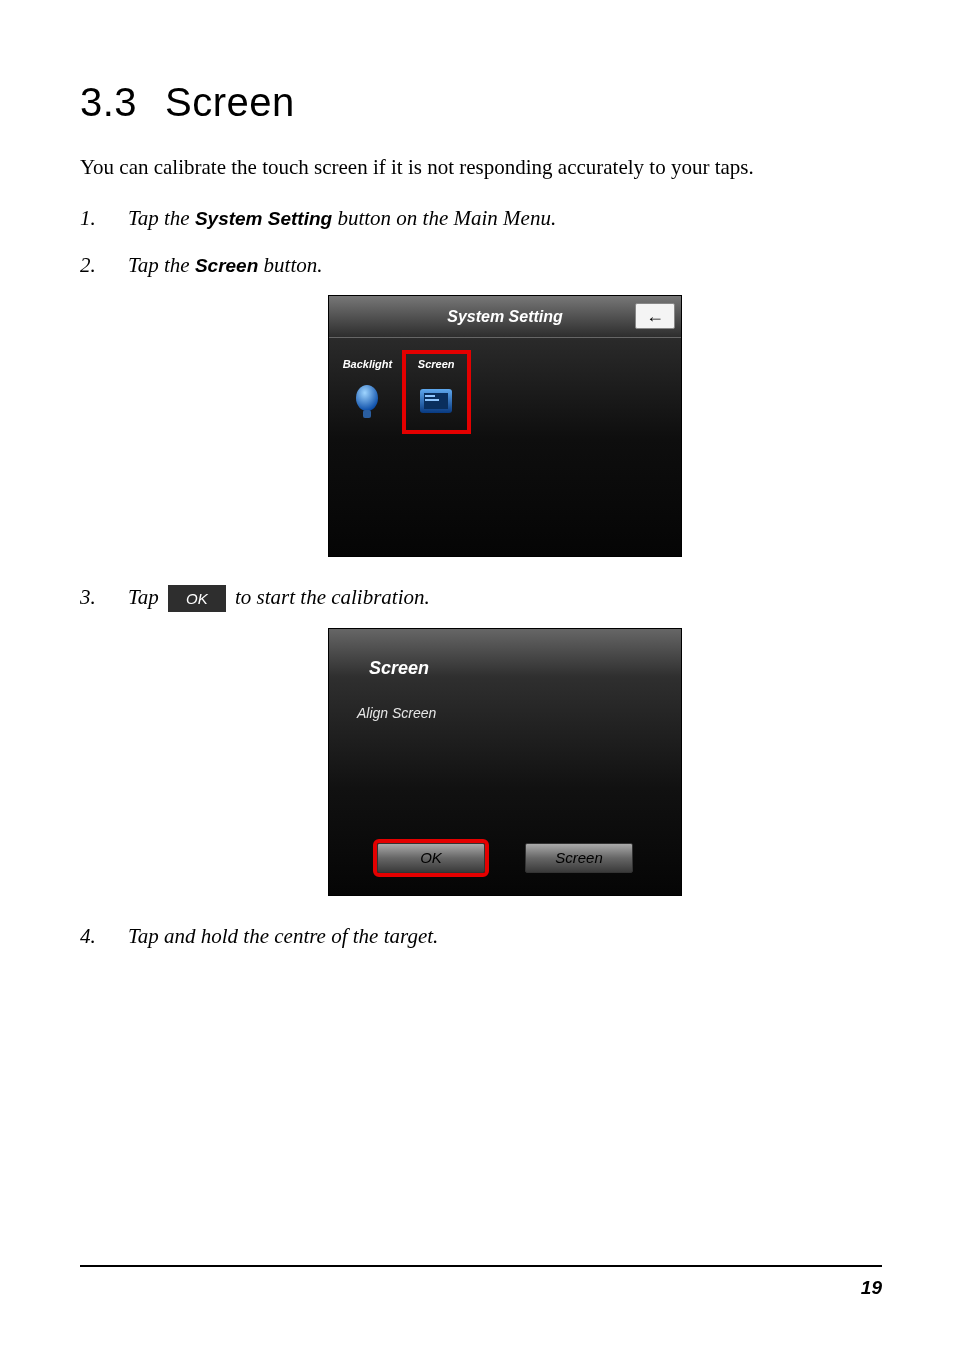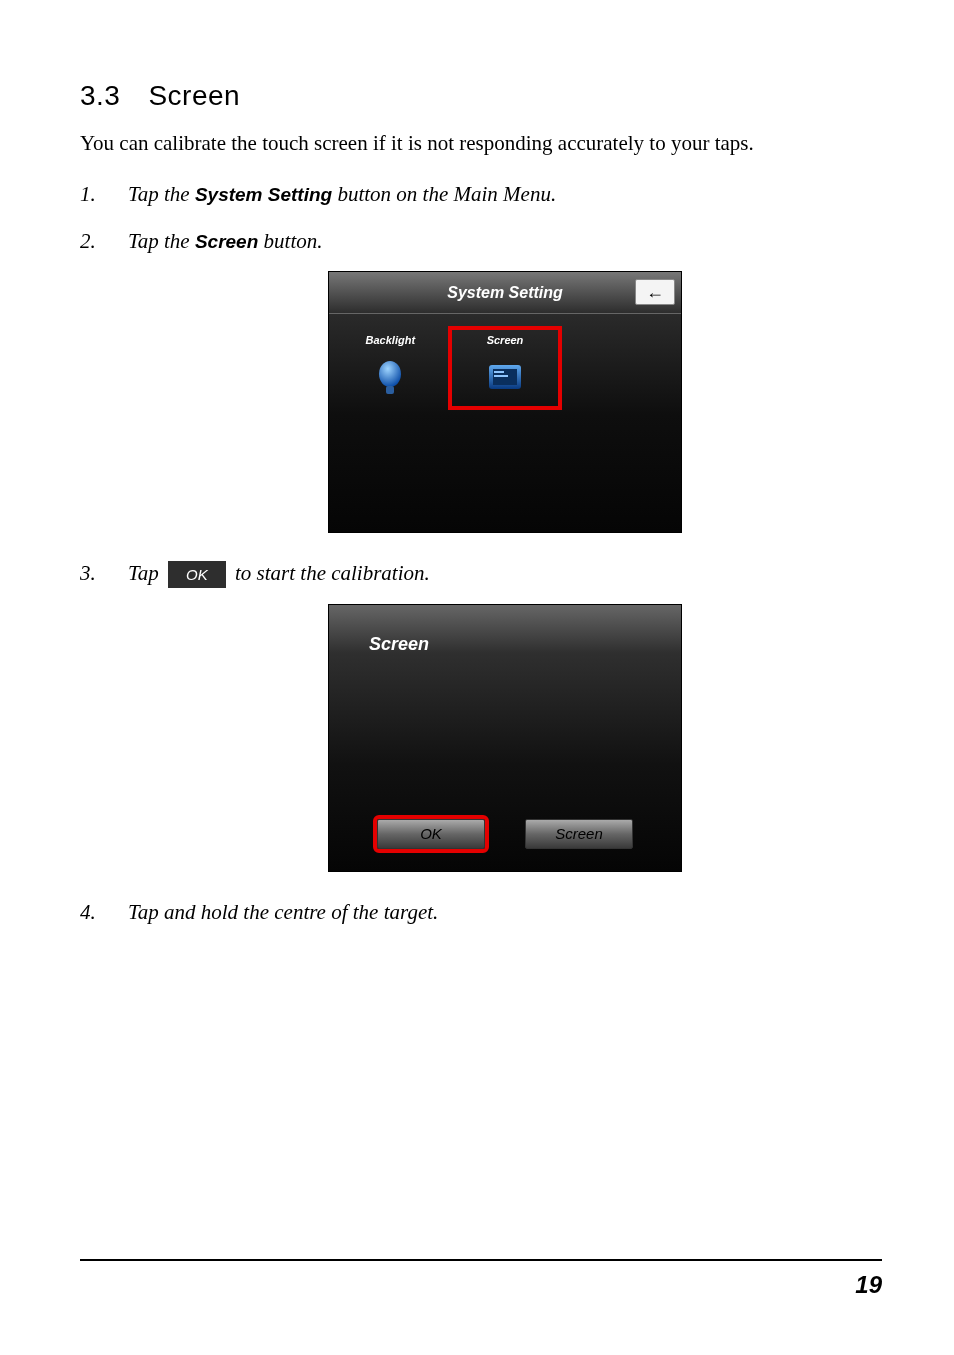--- a/index.html
+++ b/index.html
@@ -8,23 +8,23 @@
     background: #fff;
     color: #000;
     width: 954px;
     height: 1355px;
     position: relative;
     padding: 80px 72px 60px 80px;
   }
   h1.section-title {
     font-family: Arial, Helvetica, sans-serif;
     font-weight: 400;
-    font-size: 28px;
+    font-size: 40px;
     letter-spacing: 0.5px;
-    margin-bottom: 17px;
+    margin-bottom: 28px;
   }
   h1.section-title .num { margin-right: 28px; }
   p.intro {
     font-size: 21px;
     margin-bottom: 20px;
     line-height: 1.4;
     margin-top: 12px;
   }
   ol.steps {
     list-style: none;
@@ -94,21 +94,21 @@
     width: 40px; height: 26px;
     background: #f4f4f4;
     color: #000;
     display: flex; align-items: center; justify-content: center;
     font-size: 18px; font-weight: bold;
     border-radius: 2px;
     border: 1px solid #888;
   }
   .sys-grid {
     display: grid;
-    grid-template-columns: repeat(3, 1fr);
+    grid-template-columns: repeat(5, 1fr);
     padding: 12px 4px 0 4px;
   }
   .sys-cell {
     text-align: center;
     font-size: 11px;
     font-weight: bold;
     padding: 6px 0 8px 0;
     position: relative;
   }
   .sys-cell .icon-wrap {
@@ -174,21 +174,21 @@
   .page-footer {
     position: absolute;
     bottom: 56px;
     left: 80px; right: 72px;
     border-top: 2px solid #000;
     text-align: right;
     padding-top: 10px;
     font-style: italic;
     font-family: Arial, Helvetica, sans-serif;
     font-weight: bold;
-    font-size: 24px;
+    font-size: 19px;
   }
 </style>
 </head>
 <body>
 
 <h1 class="section-title">
   <span class="num">3.3</span><span>Screen</span>
 </h1>
 
 <p class="intro">You can calibrate the touch screen if it is not responding accurately to your taps.</p>
@@ -246,20 +246,21 @@
     </div>
   </li>
 
   <li>
     <span>Tap </span><span class="inline-btn">OK</span><span> to start the calibration.</span>
 
     
     <div class="shot shot-dlg">
       <div class="dlg-title">Screen</div>
       <div class="dlg-body">
+        <div class="dlg-sub">Align Screen</div>
       </div>
       <div class="dlg-buttons">
         <div class="dlg-btn highlight">
           <span>OK</span>
         </div>
         <div class="dlg-btn">
           <span>Screen</span>
         </div>
       </div>
     </div>

